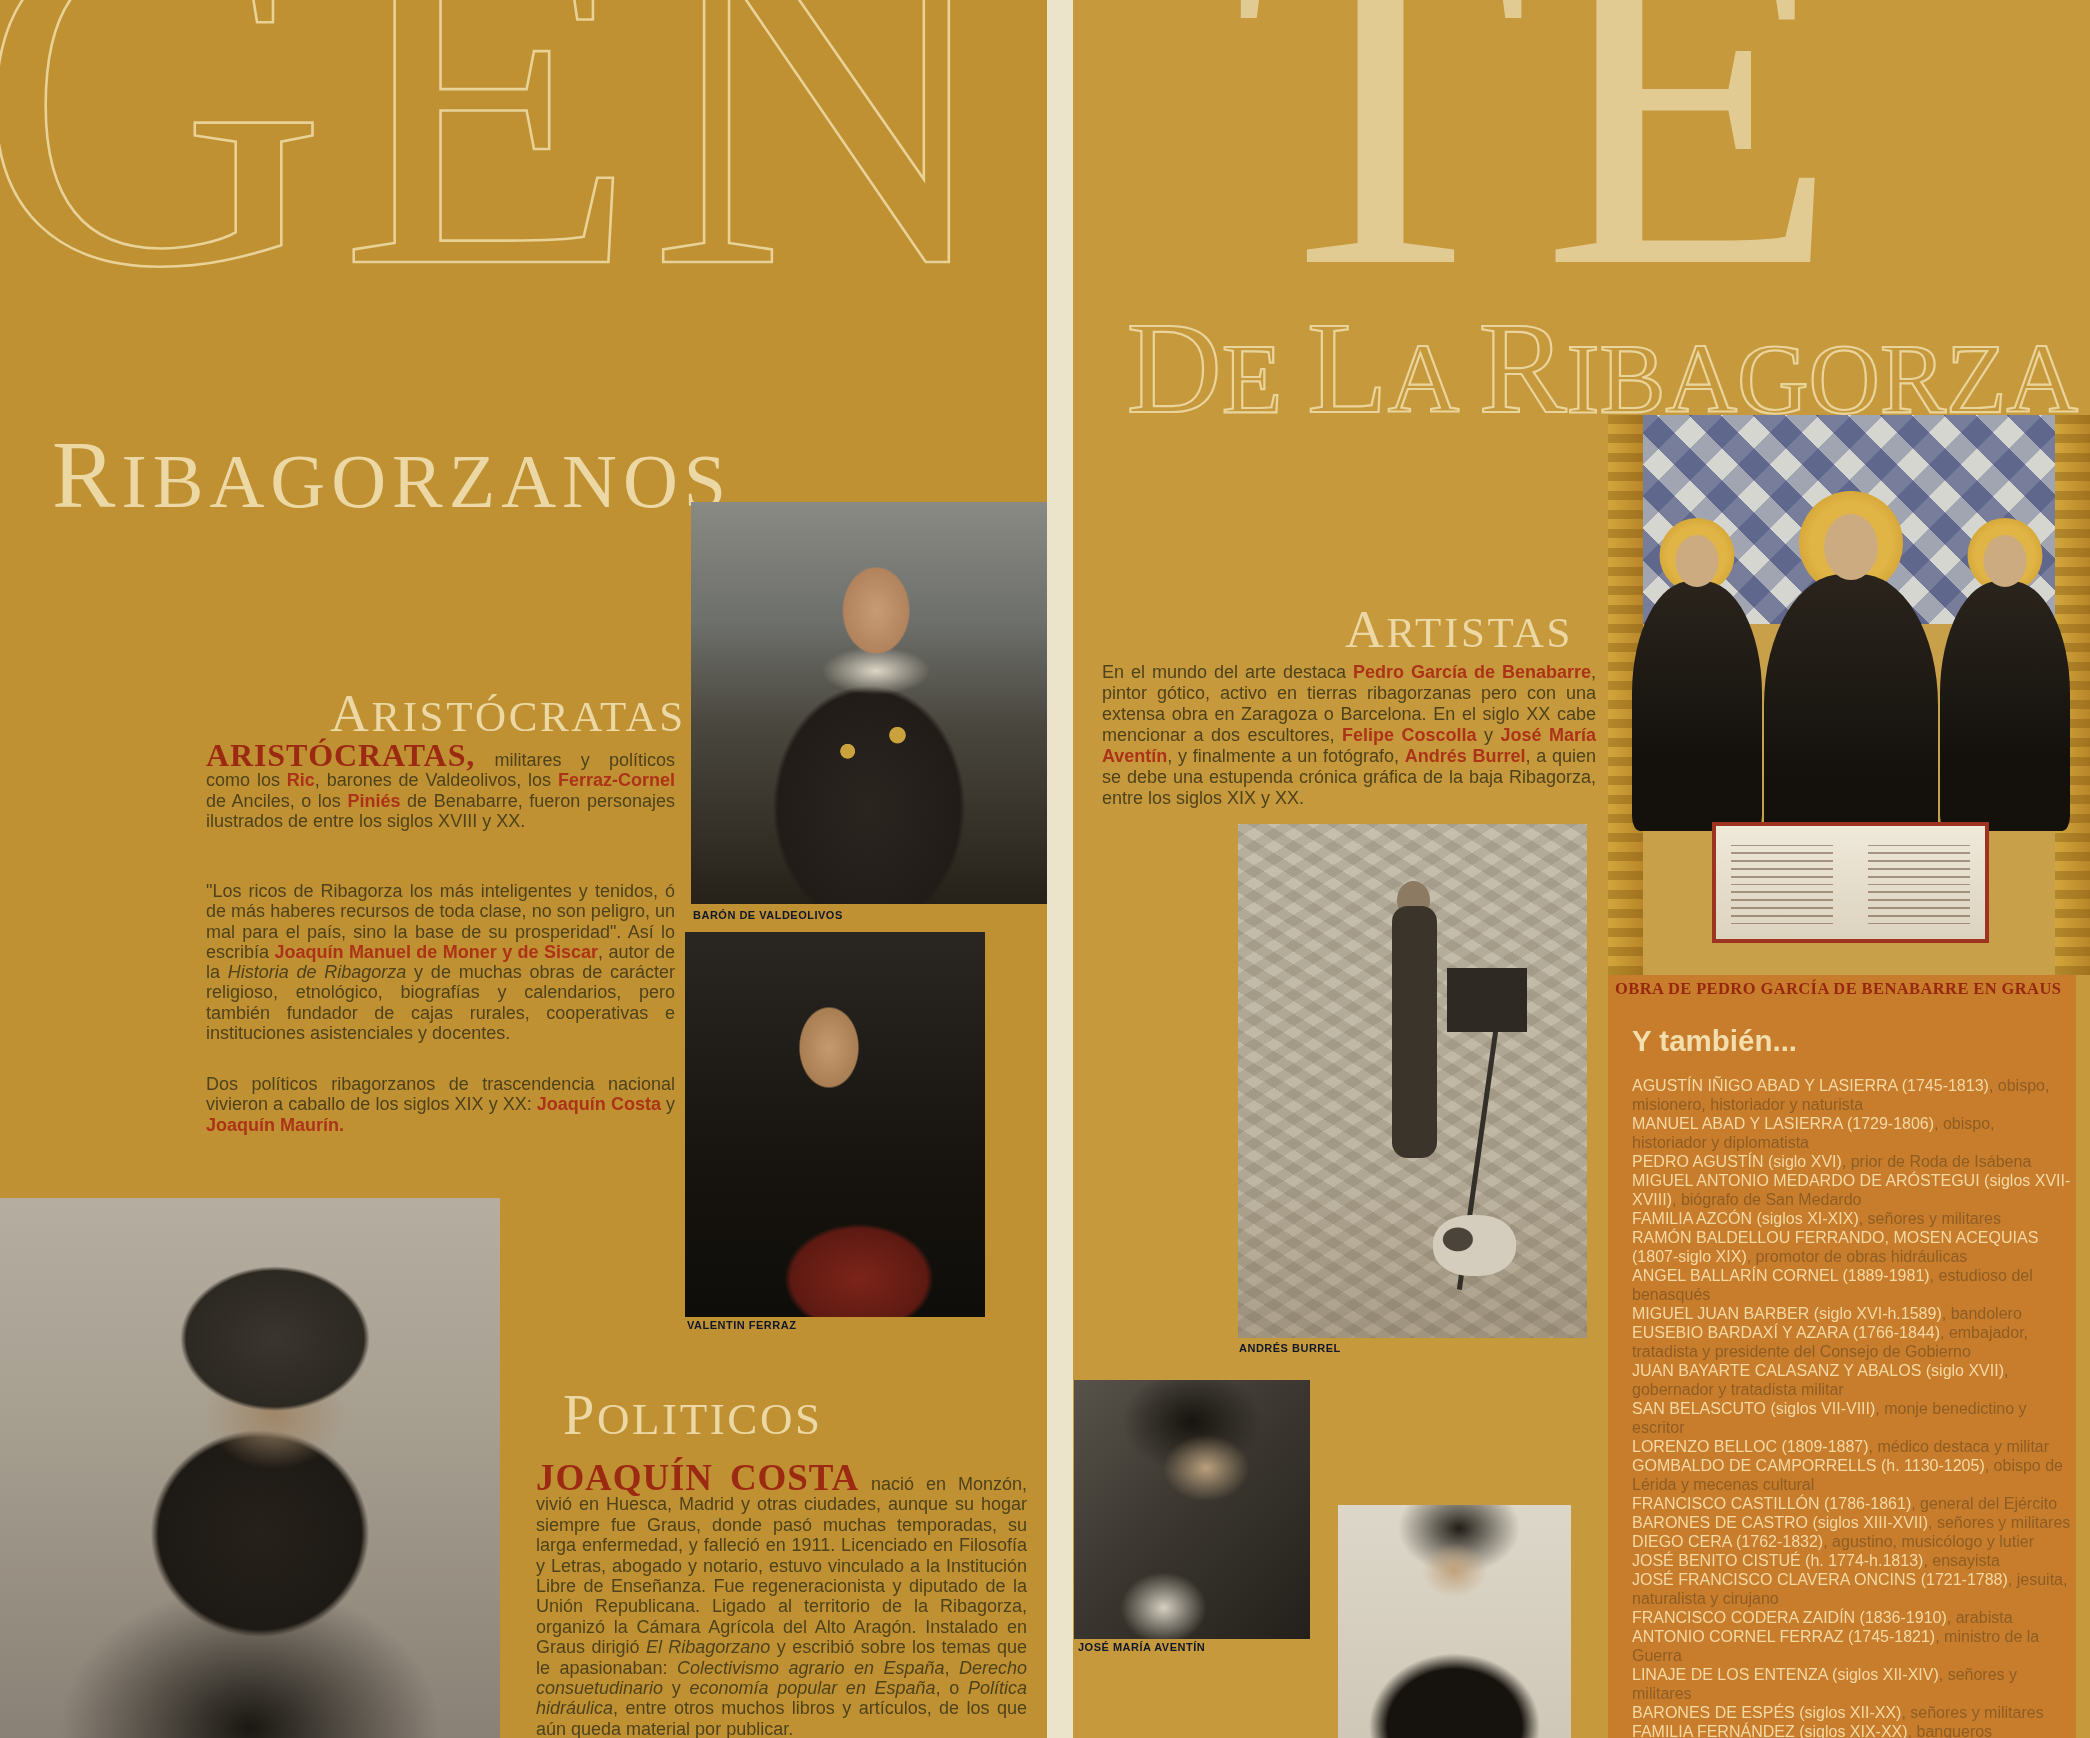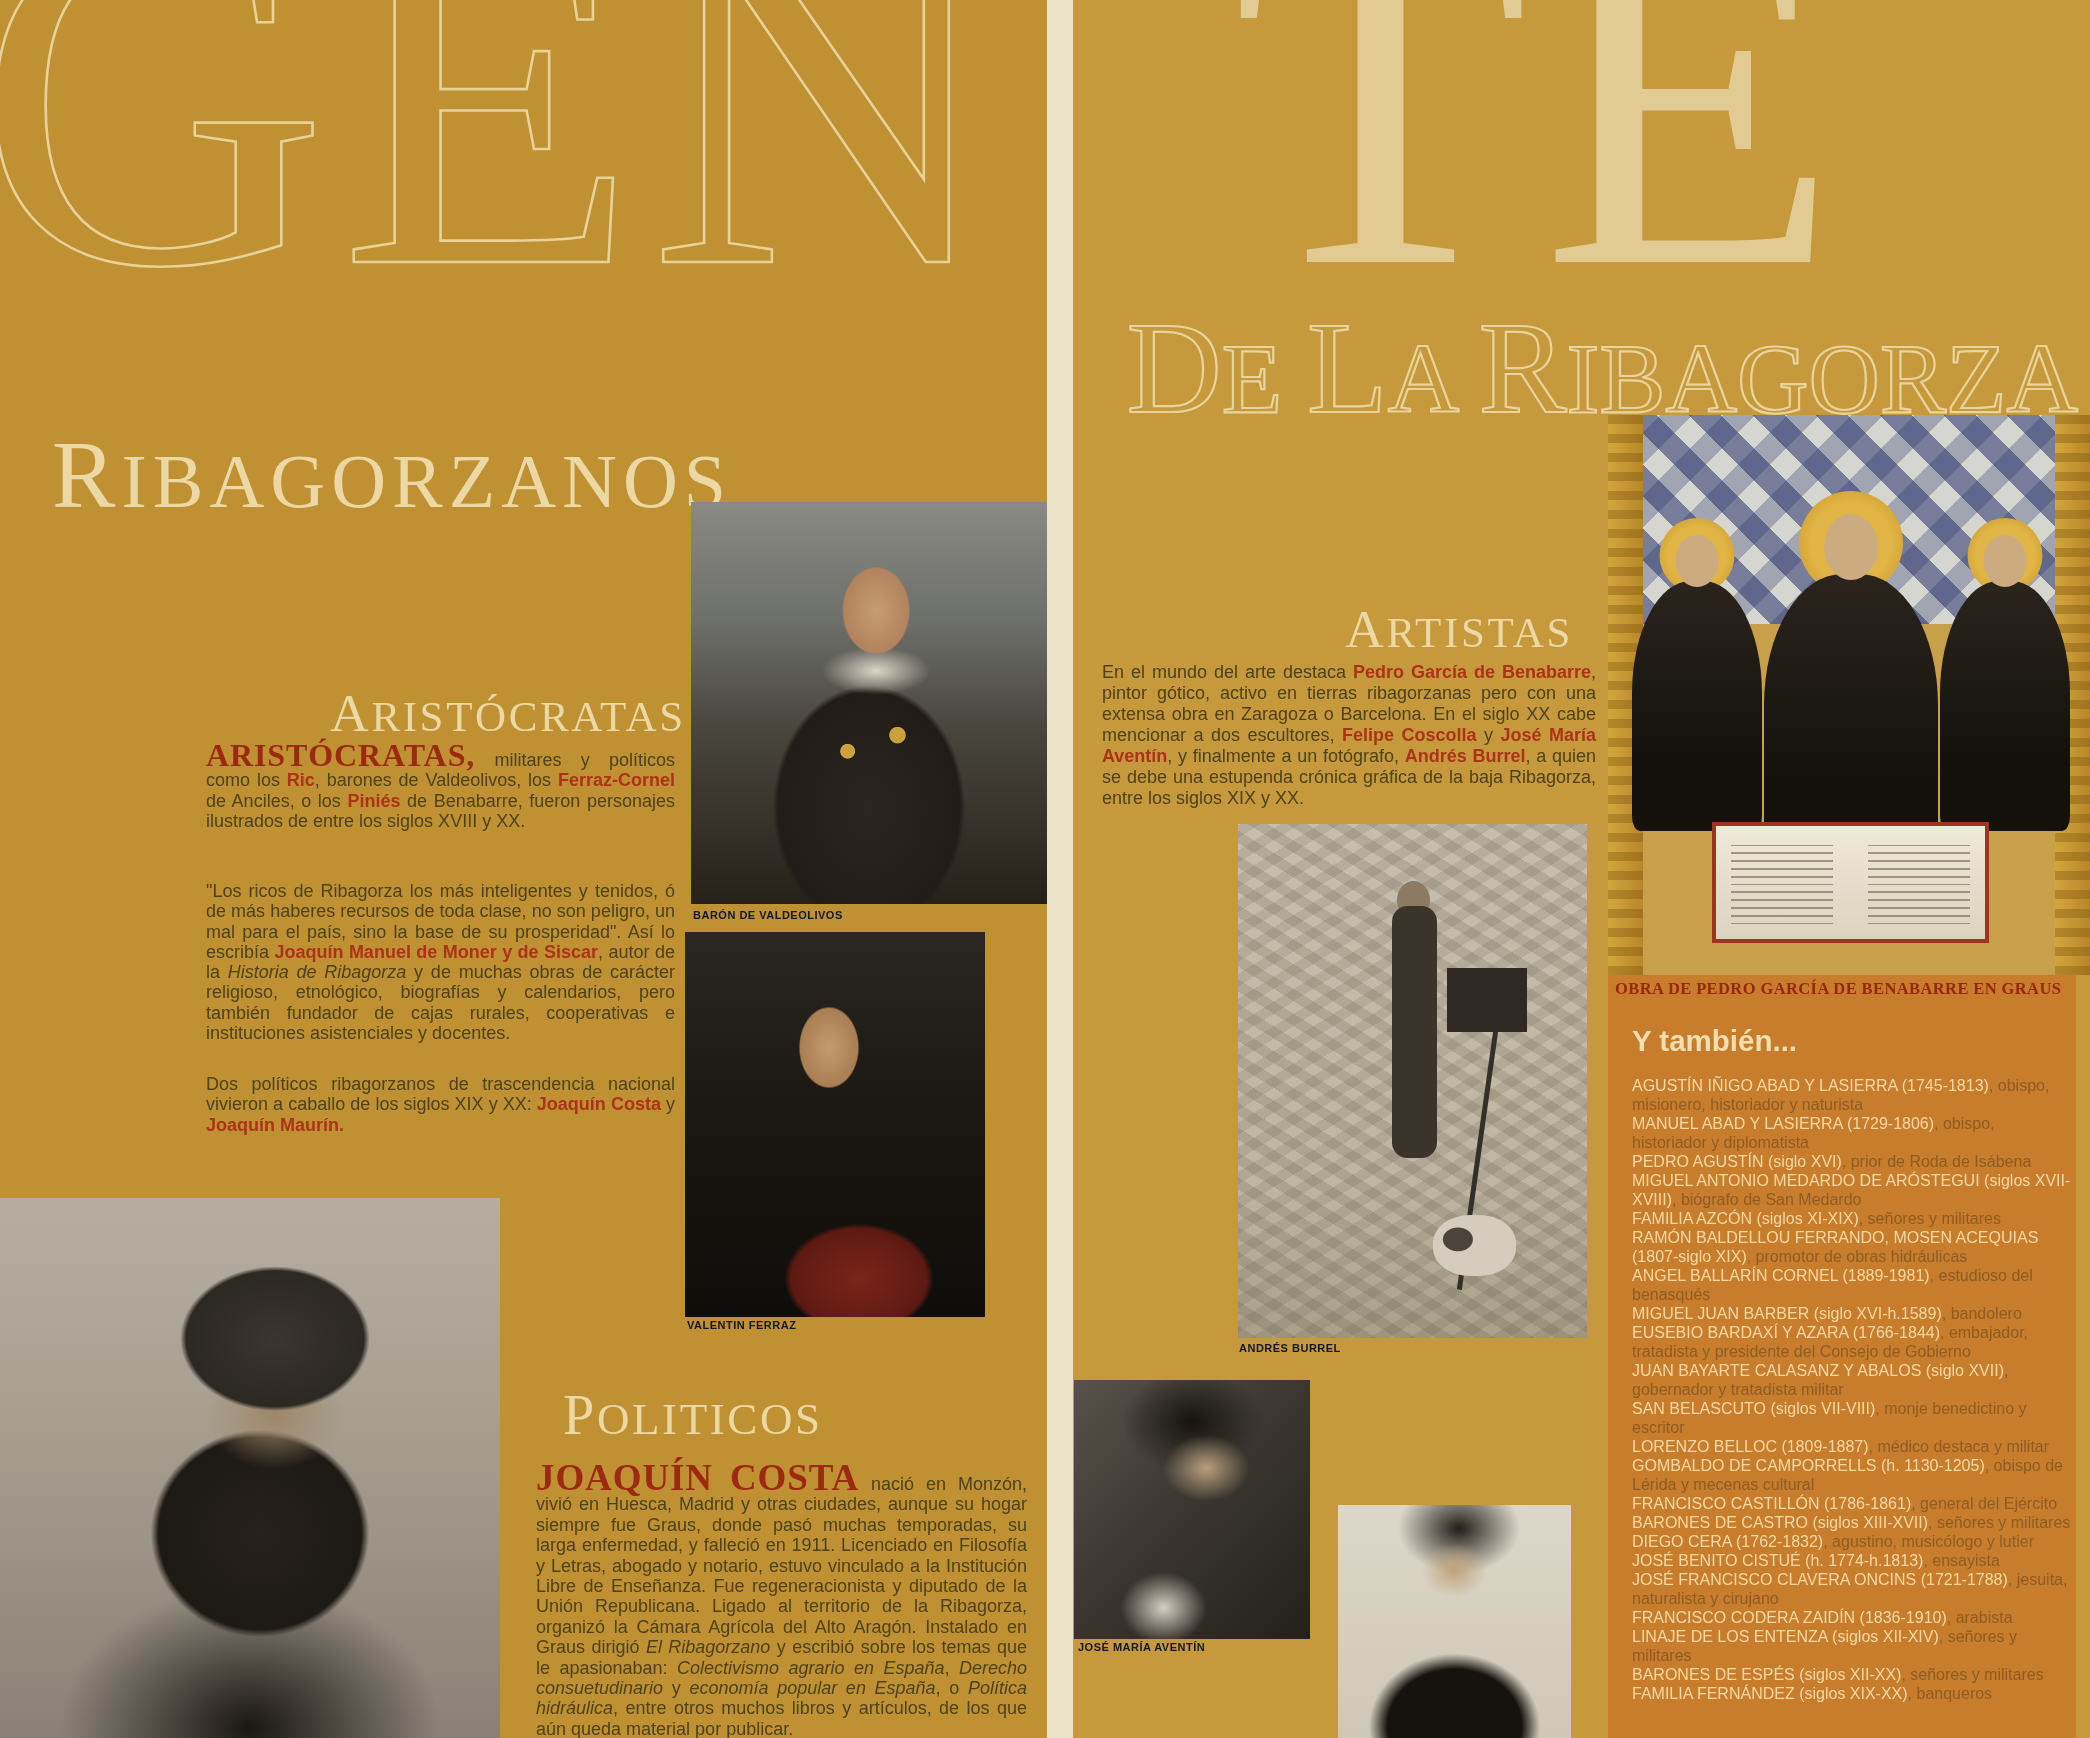--- a/index.html
+++ b/index.html
@@ -226,20 +226,21 @@
         <div class="also-item"><span class="seg-name">JUAN BAYARTE CALASANZ Y ABALOS (siglo XVII)</span><span class="seg-desc">, gobernador y tratadista militar</span></div>
         <div class="also-item"><span class="seg-name">SAN BELASCUTO (siglos VII-VIII)</span><span class="seg-desc">, monje benedictino y escritor</span></div>
         <div class="also-item"><span class="seg-name">LORENZO BELLOC (1809-1887)</span><span class="seg-desc">, médico destaca y militar</span></div>
         <div class="also-item"><span class="seg-name">GOMBALDO DE CAMPORRELLS (h. 1130-1205)</span><span class="seg-desc">, obispo de Lérida y mecenas cultural</span></div>
         <div class="also-item"><span class="seg-name">FRANCISCO CASTILLÓN (1786-1861)</span><span class="seg-desc">, general del Ejército</span></div>
         <div class="also-item"><span class="seg-name">BARONES DE CASTRO (siglos XIII-XVII)</span><span class="seg-desc">, señores y militares</span></div>
         <div class="also-item"><span class="seg-name">DIEGO CERA (1762-1832)</span><span class="seg-desc">, agustino, musicólogo y lutier</span></div>
         <div class="also-item"><span class="seg-name">JOSÉ BENITO CISTUÉ (h. 1774-h.1813)</span><span class="seg-desc">, ensayista</span></div>
         <div class="also-item"><span class="seg-name">JOSÉ FRANCISCO CLAVERA ONCINS (1721-1788)</span><span class="seg-desc">, jesuita, naturalista y cirujano</span></div>
         <div class="also-item"><span class="seg-name">FRANCISCO CODERA ZAIDÍN (1836-1910)</span><span class="seg-desc">, arabista</span></div>
+        <div class="also-item"><span class="seg-name">ANTONIO CORNEL FERRAZ (1745-1821)</span><span class="seg-desc">, ministro de la Guerra</span></div>
         <div class="also-item"><span class="seg-name">LINAJE DE LOS ENTENZA (siglos XII-XIV)</span><span class="seg-desc">, señores y militares</span></div>
         <div class="also-item"><span class="seg-name">BARONES DE ESPÉS (siglos XII-XX)</span><span class="seg-desc">, señores y militares</span></div>
         <div class="also-item"><span class="seg-name">FAMILIA FERNÁNDEZ (siglos XIX-XX)</span><span class="seg-desc">, banqueros</span></div>
       </div>
   </div>
 
 </div>
 
 
 </body></html>

